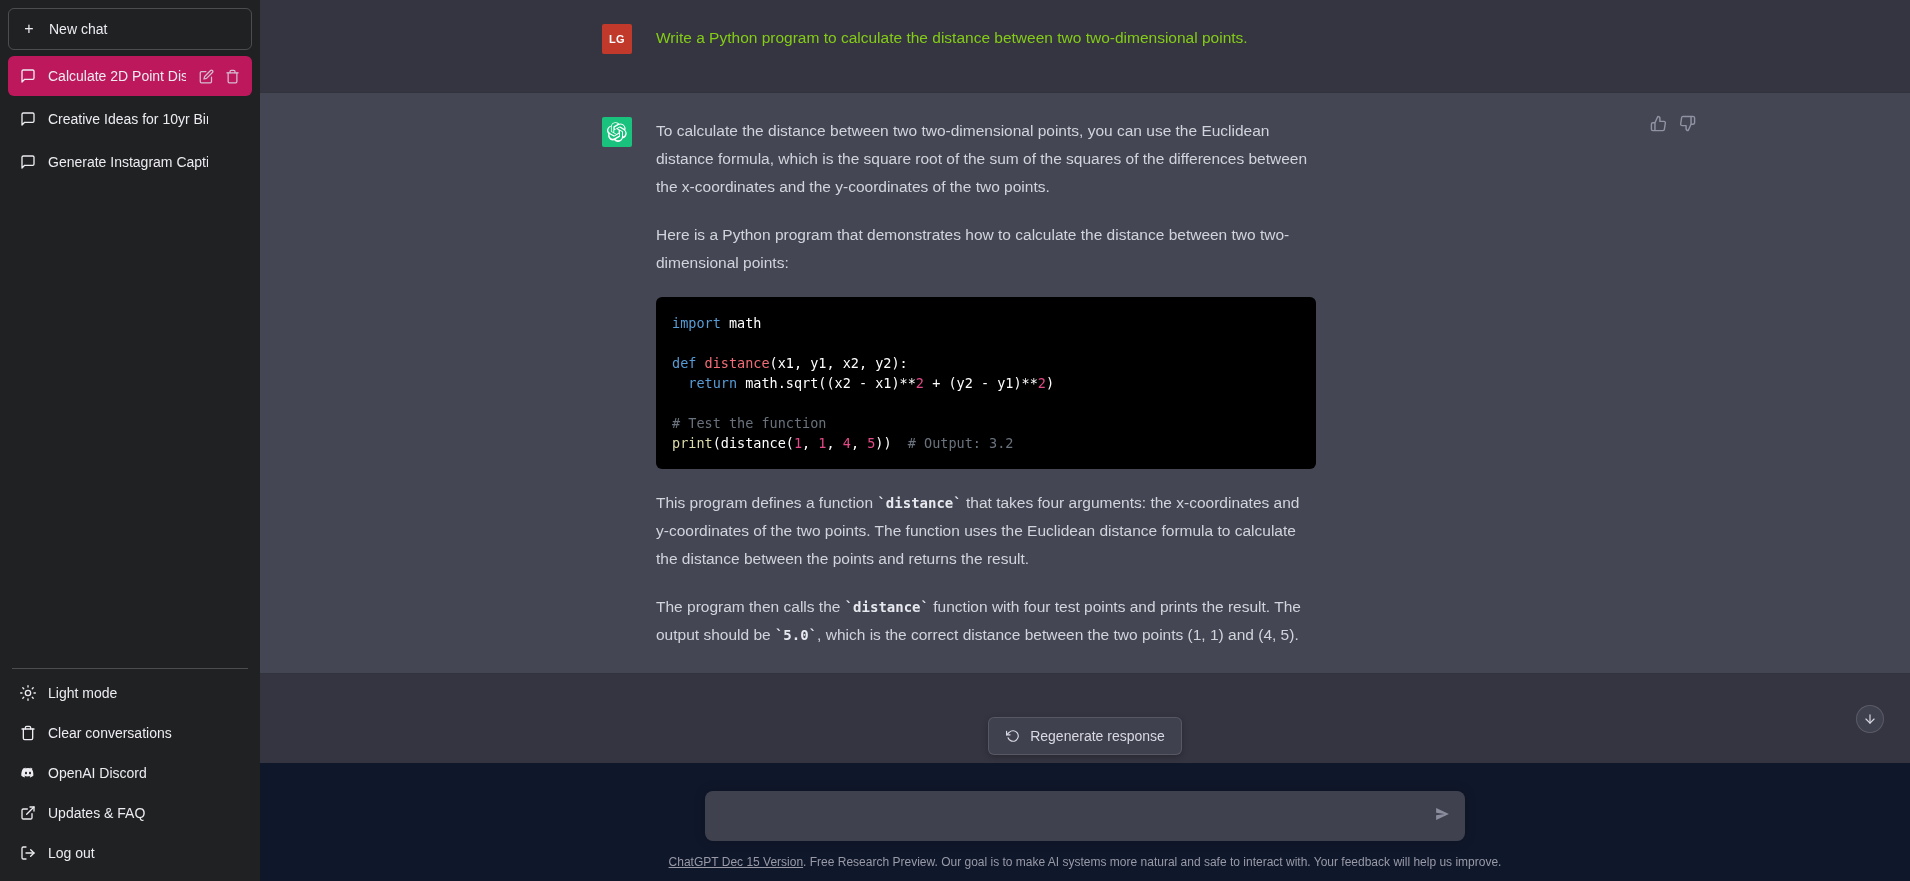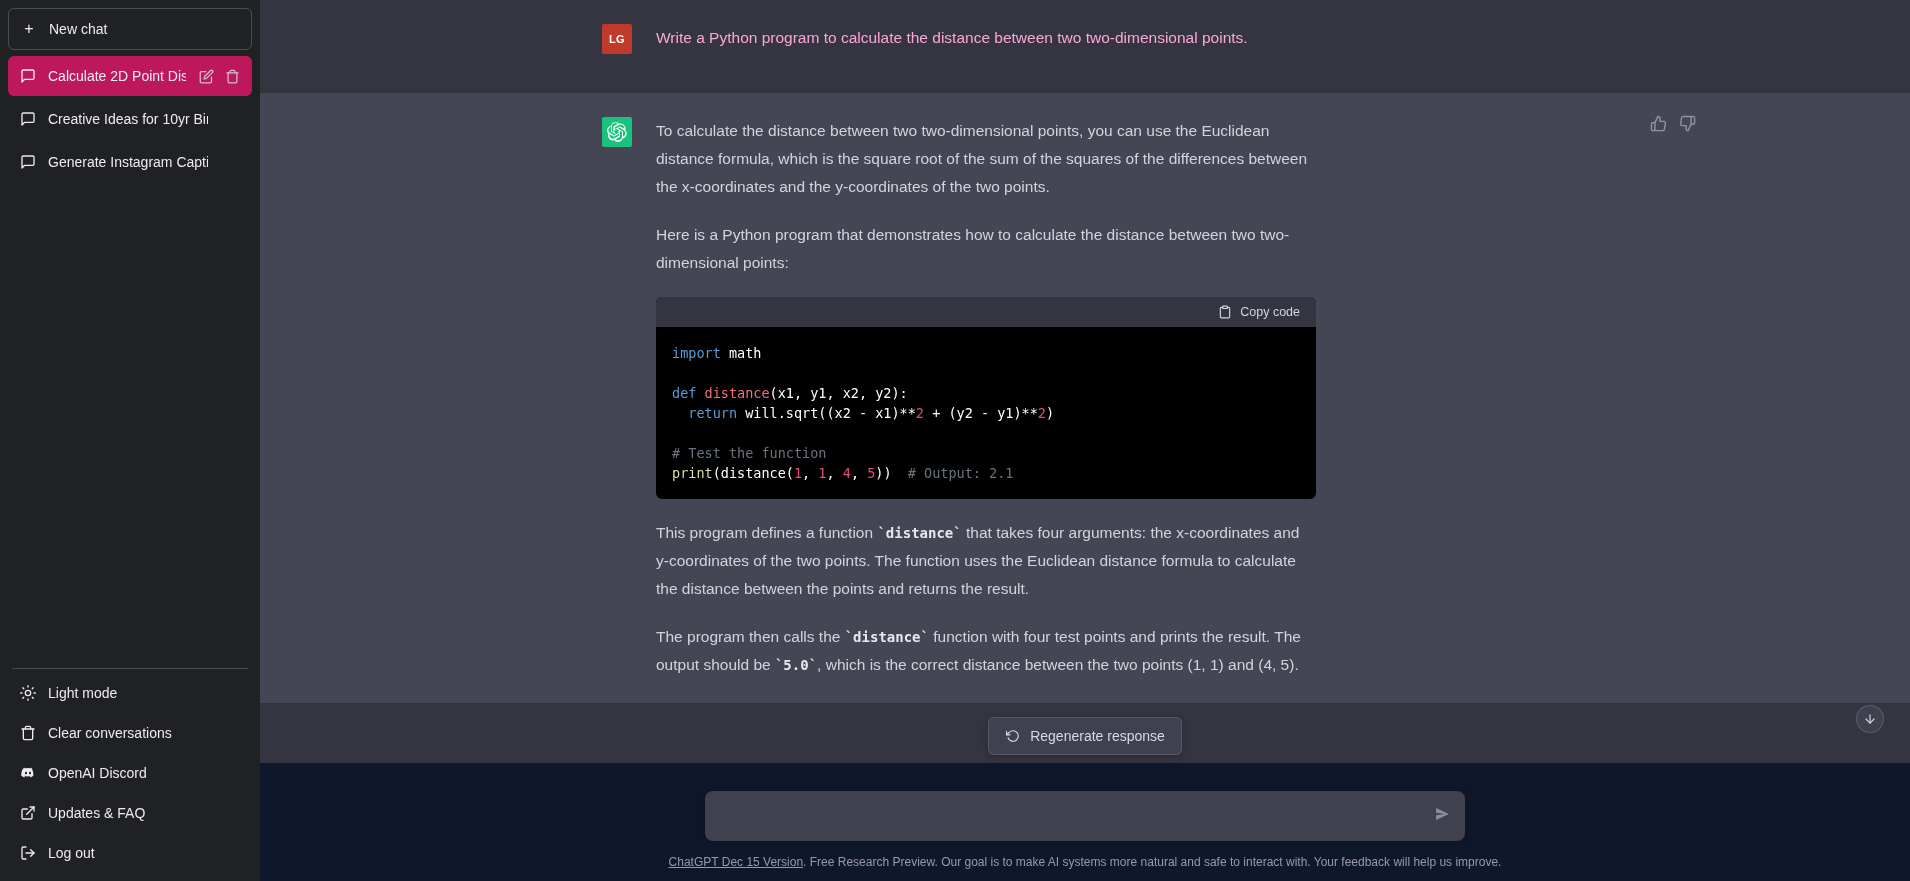--- a/index.html
+++ b/index.html
@@ -109,21 +109,21 @@
 
   .body { flex: 1 1 auto; min-width: 0; position: relative; }
   .body p {
     color: #d1d5db;
     font-size: 15.5px;
     line-height: 28px;
     margin-bottom: 20px;
     max-width: 660px;
   }
   .body p:last-child { margin-bottom: 0; }
-  .msg.user .body p { color: #f9a8d4; margin-bottom: 16px; }
+  .msg.user .body p { color: #84cc16; margin-bottom: 16px; }
 
   code.inline {
     font-family: "DejaVu Sans Mono", monospace;
     font-size: 14px;
     font-weight: bold;
     color: #e7e9ee;
   }
 
   .actions {
     position: absolute;
@@ -399,38 +399,27 @@
                 <svg width="17" height="17" viewBox="0 0 24 24" fill="none" stroke="#acacbe" stroke-width="2" stroke-linecap="round" stroke-linejoin="round">
                     <path d="M10 15v4a3 3 0 0 0 3 3l4-9V2H5.72a2 2 0 0 0-2 1.7l-1.38 9a2 2 0 0 0 2 2.3zm7-13h2.67A2.31 2.31 0 0 1 22 4v7a2.31 2.31 0 0 1-2.33 2H17"></path>
                   </svg>
               </span>
             </div>
 
             <p>To calculate the distance between two two-dimensional points, you can use the Euclidean distance formula, which is the square root of the sum of the squares of the differences between the x-coordinates and the y-coordinates of the two points.</p>
             <p>Here is a Python program that demonstrates how to calculate the distance between two two-dimensional points:</p>
 
             <div class="codeblock">
-              <div class="code-header">
-                <span class="copy-btn">
-                  <span class="icon">
-                    <svg width="14" height="14" viewBox="0 0 24 24" fill="none" stroke="#d1d5db" stroke-width="2" stroke-linecap="round" stroke-linejoin="round">
-                        <path d="M16 4h2a2 2 0 0 1 2 2v14a2 2 0 0 1-2 2H6a2 2 0 0 1-2-2V6a2 2 0 0 1 2-2h2"></path>
-                        <rect x="8" y="2" width="8" height="4" rx="1" ry="1"></rect>
-                      </svg>
-                  </span>
-                  <span>Copy code</span>
-                </span>
-              </div>
               <pre><code id="code-target"><span class="t-kw">import</span><span class="t-pl"> math</span>
 
 <span class="t-kw">def</span><span class="t-pl"> </span><span class="t-fn">distance</span><span class="t-pl">(x1, y1, x2, y2):</span>
-<span class="t-pl">  </span><span class="t-kw">return</span><span class="t-pl"> will.sqrt((x2 - x1)**</span><span class="t-num">2</span><span class="t-pl"> + (y2 - y1)**</span><span class="t-num">2</span><span class="t-pl">)</span>
+<span class="t-pl">  </span><span class="t-kw">return</span><span class="t-pl"> math.sqrt((x2 - x1)**</span><span class="t-num">2</span><span class="t-pl"> + (y2 - y1)**</span><span class="t-num">2</span><span class="t-pl">)</span>
 
 <span class="t-com"># Test the function</span>
-<span class="t-fn2">print</span><span class="t-pl">(distance(</span><span class="t-num">1</span><span class="t-pl">, </span><span class="t-num">1</span><span class="t-pl">, </span><span class="t-num">4</span><span class="t-pl">, </span><span class="t-num">5</span><span class="t-pl">))</span><span class="t-com">  # Output: 2.1</span></code></pre>
+<span class="t-fn2">print</span><span class="t-pl">(distance(</span><span class="t-num">1</span><span class="t-pl">, </span><span class="t-num">1</span><span class="t-pl">, </span><span class="t-num">4</span><span class="t-pl">, </span><span class="t-num">5</span><span class="t-pl">))</span><span class="t-com">  # Output: 3.2</span></code></pre>
             </div>
 
             <p><span>This program defines a function </span><code class="inline">`distance`</code><span> that takes four arguments: the x-coordinates and y-coordinates of the two points. The function uses the Euclidean distance formula to calculate the distance between the points and returns the result.</span></p>
 
             <p><span>The program then calls the </span><code class="inline">`distance`</code><span> function with four test points and prints the result. The output should be </span><code class="inline">`5.0`</code><span>, which is the correct distance between the two points (1, 1) and (4, 5).</span></p>
 
           </div>
         </div>
       </div>
 

